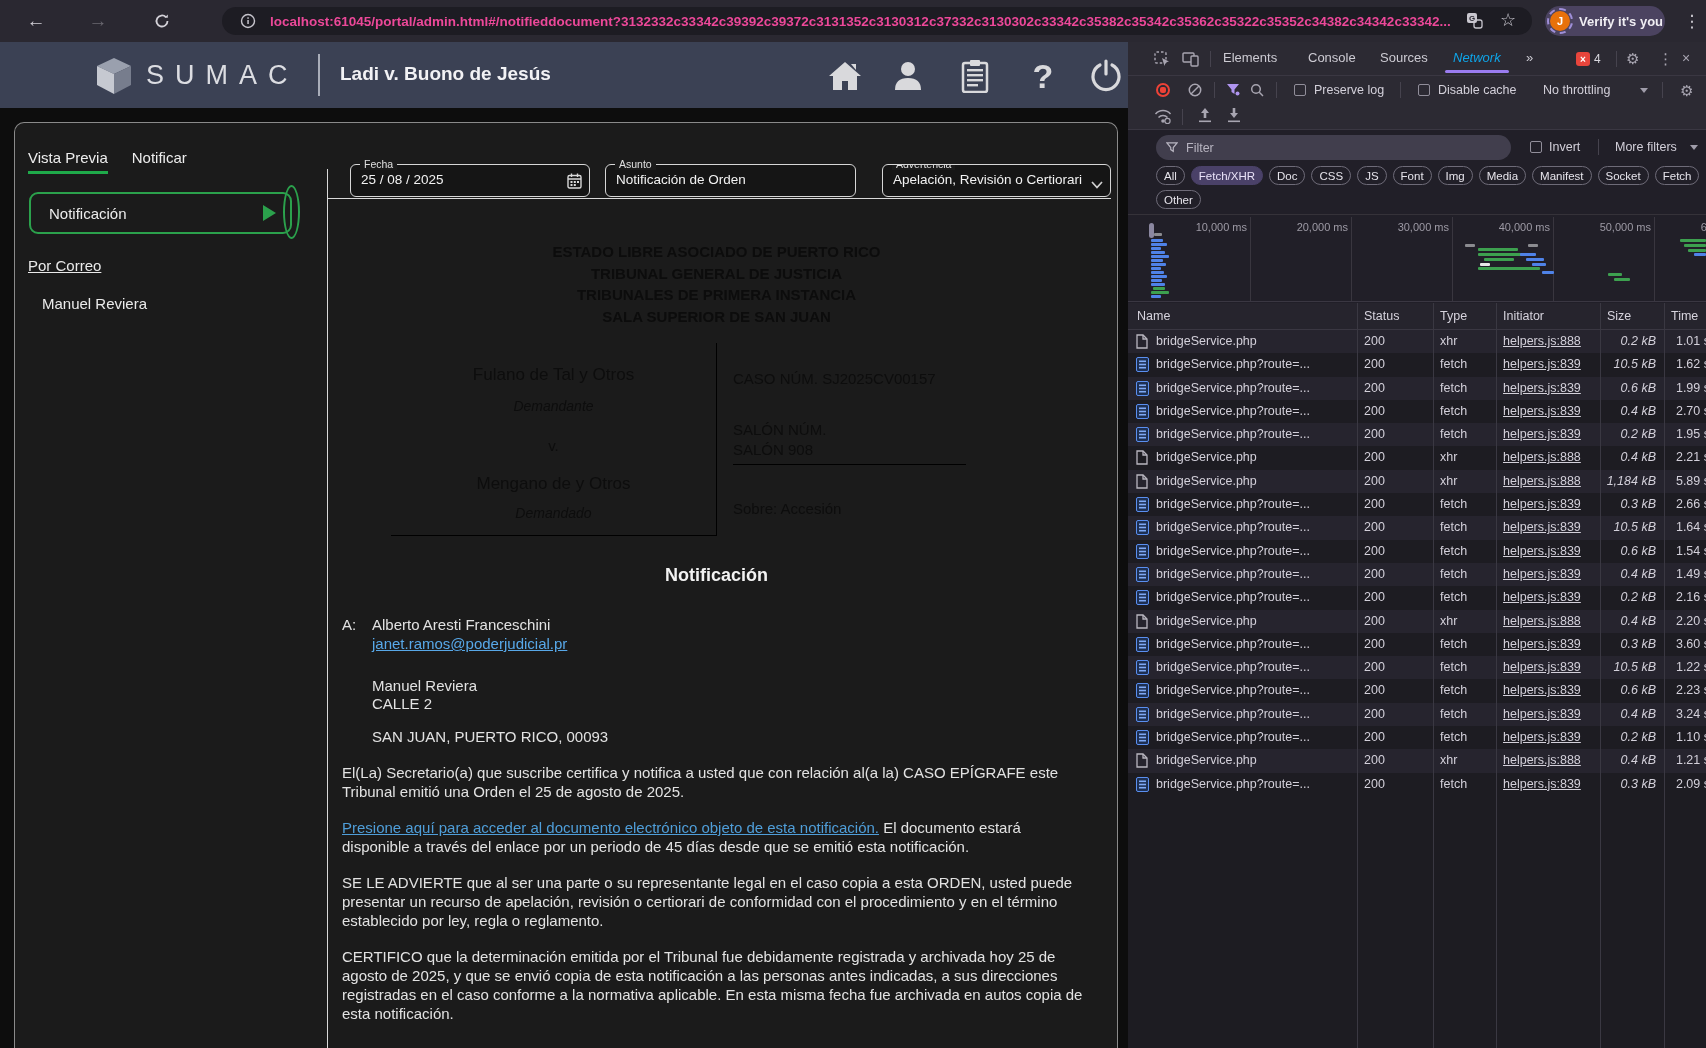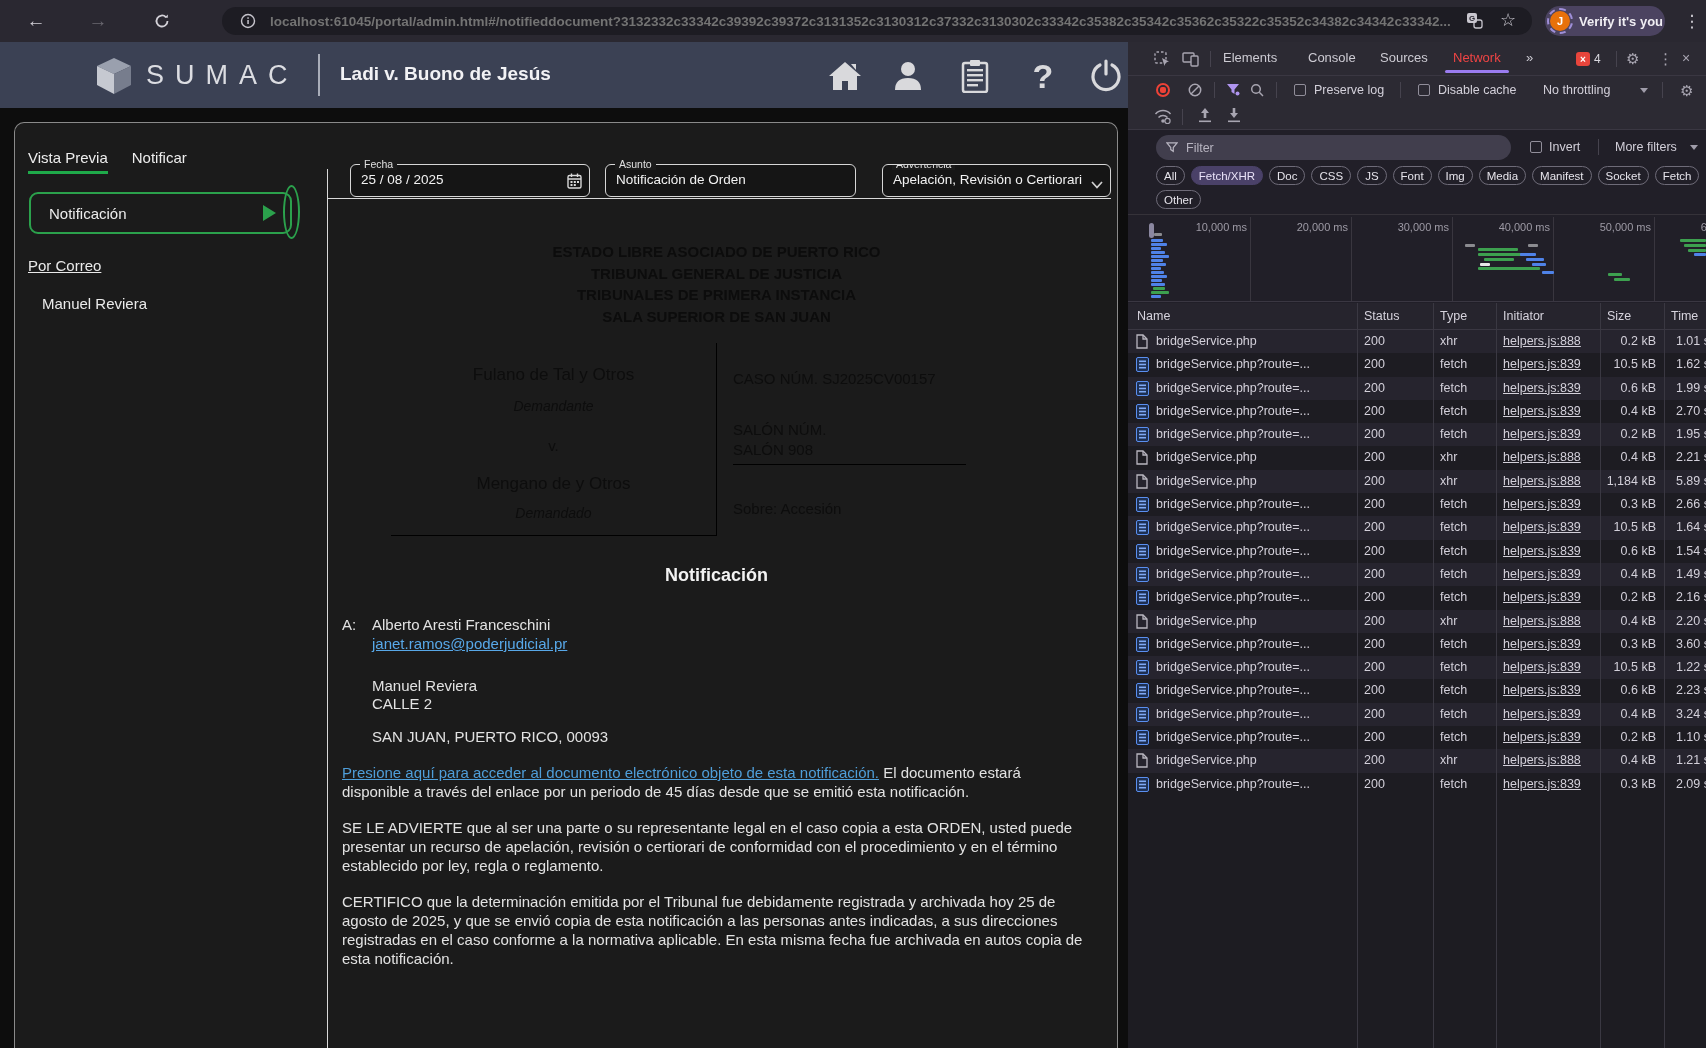--- a/index.html
+++ b/index.html
@@ -6,21 +6,21 @@
   *{box-sizing:border-box;}
   .screen{position:relative;width:1706px;height:1048px;overflow:hidden;
     font-family:"Liberation Sans",sans-serif;background:#0d0d0d;}
 
   
   .chrome{position:absolute;left:0;top:0;width:1706px;height:42px;background:#2a2831;}
   .chrome .navicon{position:absolute;top:9px;width:24px;height:24px;display:flex;
     align-items:center;justify-content:center;color:#d3d1d8;font-size:19px;}
   .omnibox{position:absolute;left:222px;top:7px;width:1310px;height:28px;background:#1d1c23;
     border-radius:15px;display:flex;align-items:center;overflow:hidden;}
-  .omnibox .url{margin-left:48px;font-size:13.5px;color:#737373;white-space:nowrap;font-weight:600;}
+  .omnibox .url{margin-left:48px;font-size:13.5px;color:#ec4899;white-space:nowrap;font-weight:600;}
   .ob-icon{position:absolute;display:flex;align-items:center;justify-content:center;color:#c6c4cc;}
   .verify{position:absolute;left:1545px;top:6px;width:120px;height:30px;border-radius:15px;
     background:#4b4360;display:flex;align-items:center;}
   .verify .avatar{width:20px;height:20px;border-radius:50%;background:#e8710a;color:#fff;
     font-size:11px;font-weight:700;display:flex;align-items:center;justify-content:center;
     margin-left:5px;outline:2px dashed #9f8fd8;outline-offset:1px;}
   .verify .vlabel{margin-left:9px;font-size:13px;color:#f0eef3;font-weight:600;}
 
   
   .sumac{position:absolute;left:0;top:42px;width:1128px;height:66px;background:#3b4154;}
@@ -109,27 +109,27 @@
   .colhead{position:absolute;top:6px;font-size:12.5px;color:#d6d3dd;}
   .dt-rows{position:absolute;left:0;top:288px;width:584px;}
   .nrow{position:relative;width:584px;height:23.3px;}
   .nrow.lt{background:#26242e;}
   .nrow.dk{background:#1d1c22;}
   .ncell{position:absolute;top:4px;white-space:nowrap;overflow:hidden;}
   .c-name{left:28px;width:196px;}
   .c-status{left:236px;width:64px;}
   .c-type{left:312px;width:52px;}
   .c-initiator{left:375px;width:94px;text-decoration:underline;}
-  .c-size{left:472px;width:56px;text-align:right;}
+  .c-size{left:472px;width:56px;text-align:right;font-style:italic;}
   .c-time{left:536px;width:46px;text-align:right;}
   .nicon{position:absolute;left:8px;top:4px;width:14px;height:15px;}
   .collines{position:absolute;top:261px;bottom:0;width:1px;background:#3a3842;z-index:5;pointer-events:none;}
   .dtv{position:absolute;display:flex;align-items:center;justify-content:center;color:#a8a5b1;}
   .dt-tab{position:absolute;top:8px;font-size:13px;color:#cdcbd3;}
-  .dt-tab.active{color:#ef4444;}
+  .dt-tab.active{color:#0ea5e9;font-style:italic;}
   .dt-tab.active::after{content:"";position:absolute;left:-8px;right:-8px;bottom:-8px;height:3px;
     border-radius:2px;background:#9a7cf0;}
   .vsep{position:absolute;width:1px;height:16px;background:#46434e;}
   .chk{width:12px;height:12px;border:1.5px solid #918e9a;border-radius:2px;}
   .badge{width:14px;height:14px;border-radius:3px;background:#e8453c;color:#fff;font-size:10px;
     display:flex;align-items:center;justify-content:center;font-weight:700;}
   .rec-outer{width:14px;height:14px;border:2px solid #ee4237;border-radius:50%;display:flex;
     align-items:center;justify-content:center;}
   .rec-inner{width:6px;height:6px;background:#ee4237;border-radius:2px;}
   .fpill{position:absolute;left:28px;top:3px;width:355px;height:25px;border-radius:13px;background:#413e4d;
@@ -299,20 +299,21 @@
           <div>
             <div>Alberto Aresti Franceschini</div>
             <a href="#" style="color:#58a8e8">janet.ramos@poderjudicial.pr</a>
           </div>
         </div>
         <div class="addr2">
           <div>Manuel Reviera</div>
           <div>CALLE 2</div>
         </div>
         <div class="addr3">SAN JUAN, PUERTO RICO, 00093</div>
+        <div class="para">El(La) Secretario(a) que suscribe certifica y notifica a usted que con relación al(a la) CASO EPÍGRAFE este Tribunal emitió una Orden el 25 de agosto de 2025.</div>
         <div class="para"><a href="#" class="doclink">Presione aquí para acceder al documento electrónico objeto de esta notificación.</a><span> El documento estará disponible a través del enlace por un periodo de 45 días desde que se emitió esta notificación.</span></div>
         <div class="para">SE LE ADVIERTE que al ser una parte o su representante legal en el caso copia a esta ORDEN, usted puede presentar un recurso de apelación, revisión o certiorari de conformidad con el procedimiento y en el término establecido por ley, regla o reglamento.</div>
         <div class="para">CERTIFICO que la determinación emitida por el Tribunal fue debidamente registrada y archivada hoy 25 de agosto de 2025, y que se envió copia de esta notificación a las personas antes indicadas, a sus direcciones registradas en el caso conforme a la normativa aplicable. En esta misma fecha fue archivada en autos copia de esta notificación.</div>
       </div>
     </div>
   </div>
 
   <div class="devtools">
     <div class="dt-tabbar">
       <div class="dtv" style="left:26px;top:9px;">

